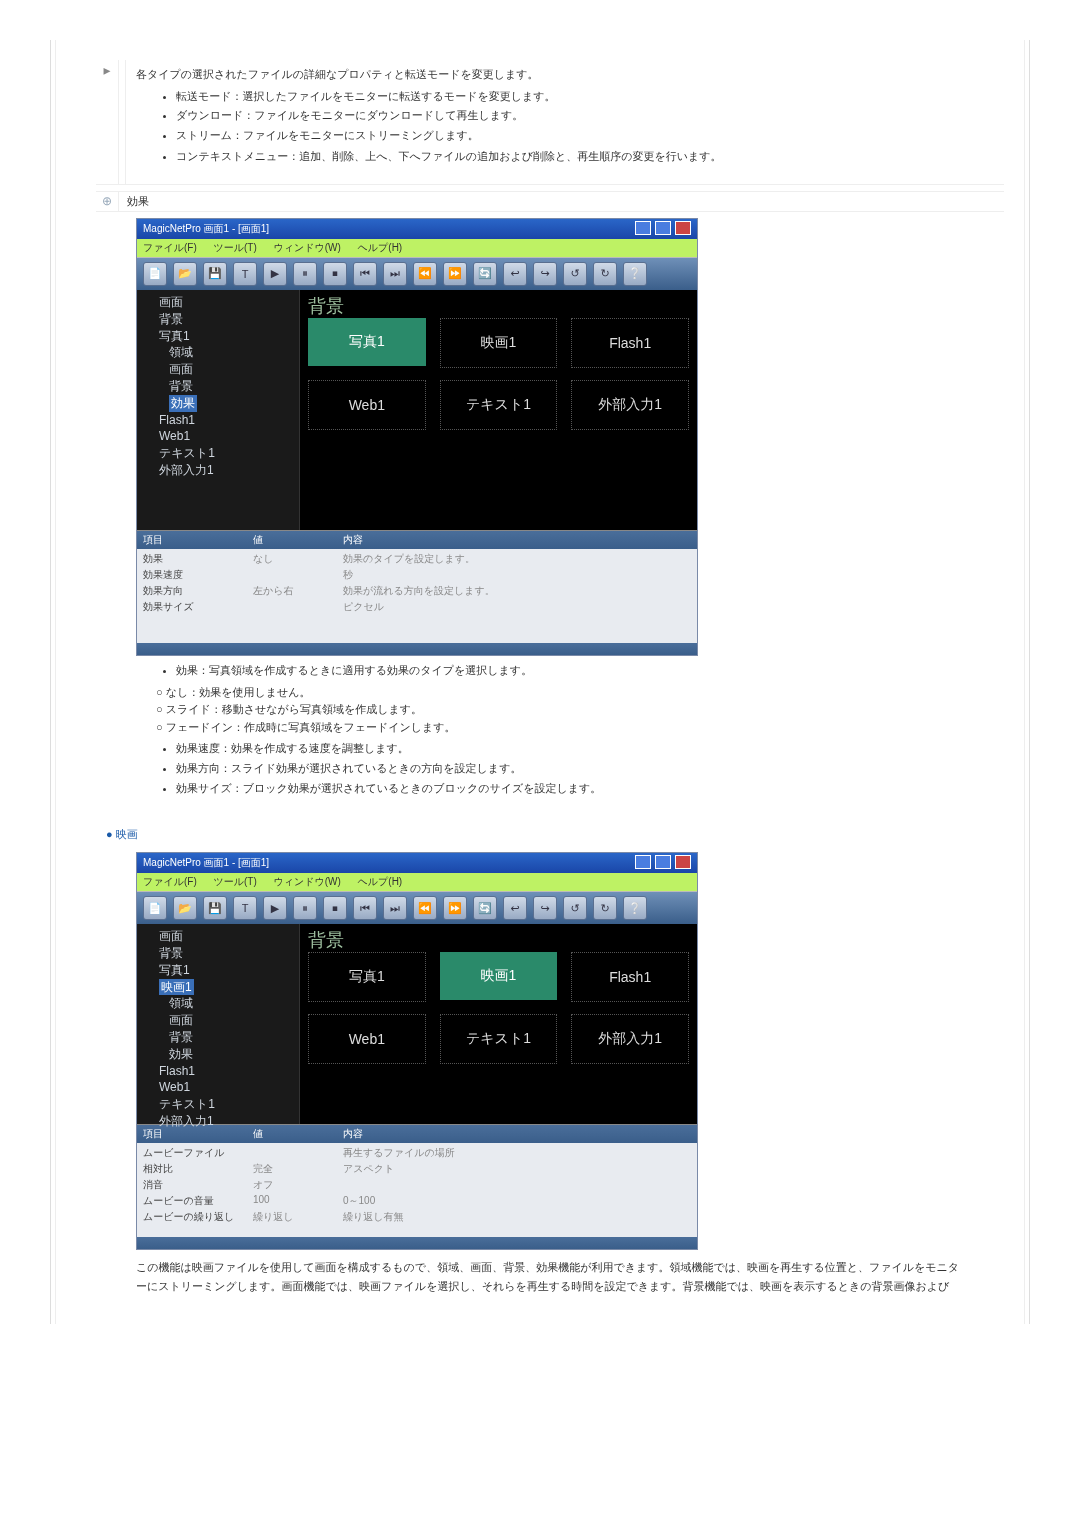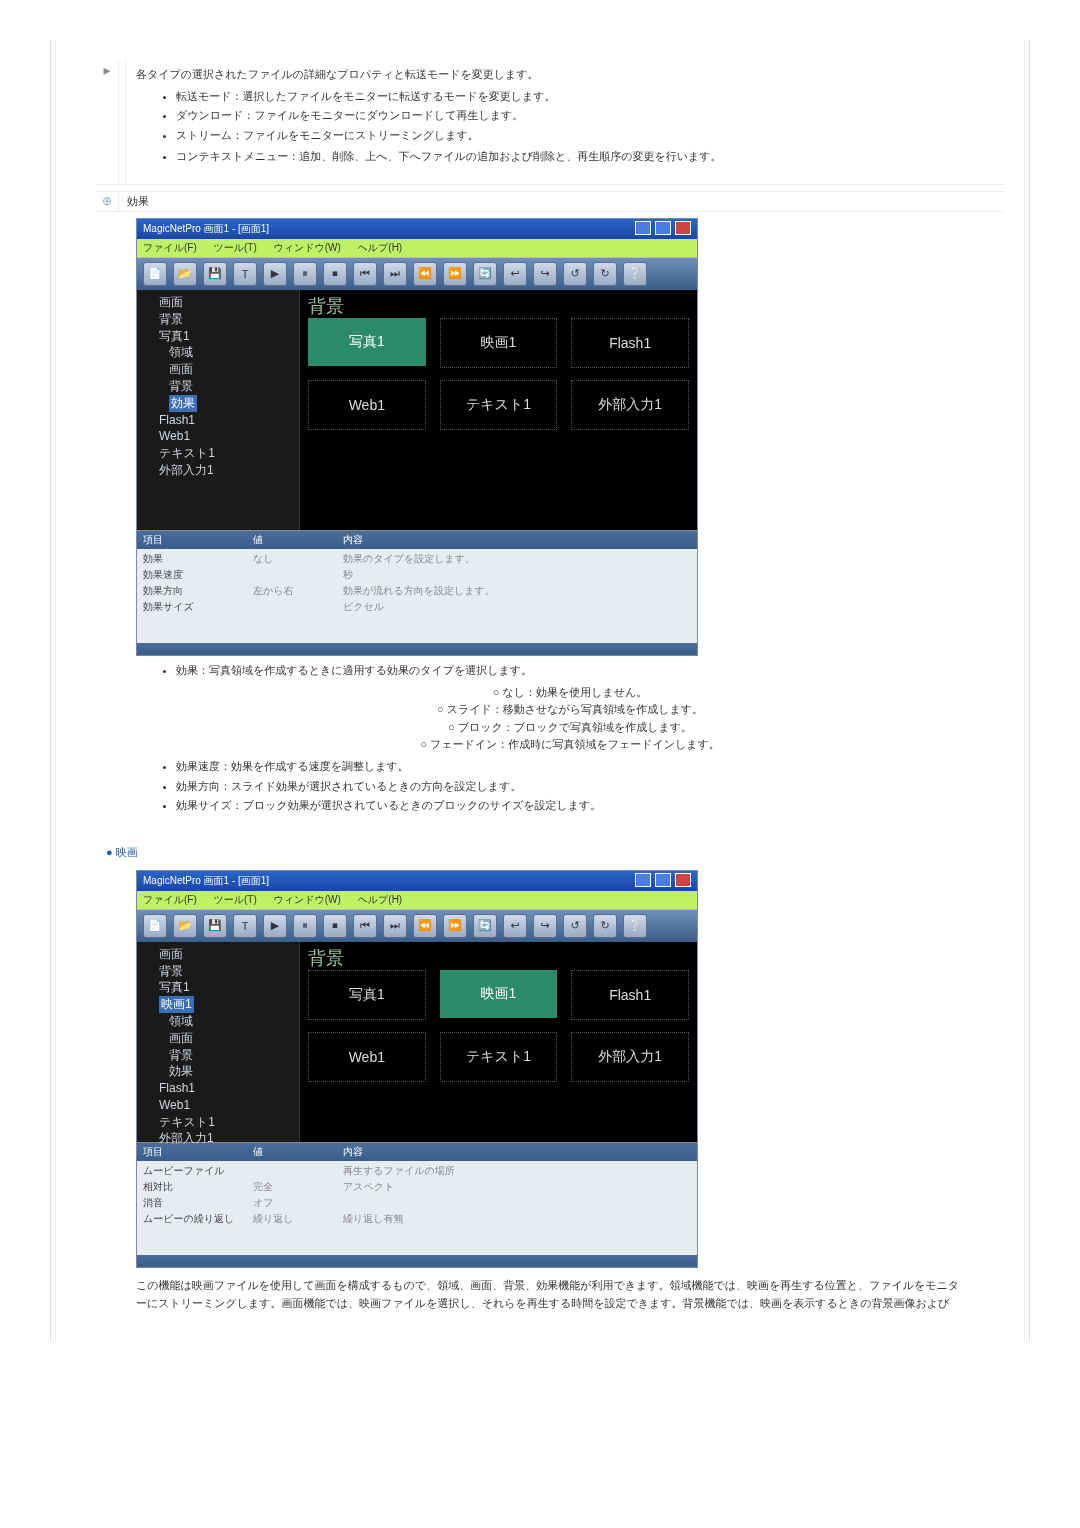--- a/index.html
+++ b/index.html
@@ -48,21 +48,20 @@
   ul.bullets {
     list-style: disc;
     margin: 4px 0 4px 40px;
     padding: 0;
   }
   ul.bullets li { margin: 2px 0; }
   ul.subbullets {
     list-style: none;
     margin: 2px 0 2px 20px;
     padding: 0;
-    text-align: center;
   }
   ul.subbullets li::before { content: "○ "; }
   .heading-row {
     display: flex;
     border-top: 1px solid #eee;
     border-bottom: 1px solid #eee;
     margin: 4px 0;
   }
   .heading-row .marker {
     width: 22px;
@@ -356,21 +355,20 @@
     </div>
   </div>
 
   <div class="desc-block">
     <ul class="bullets">
       <li>効果：写真領域を作成するときに適用する効果のタイプを選択します。</li>
     </ul>
     <ul class="subbullets">
       <li>なし：効果を使用しません。</li>
       <li>スライド：移動させながら写真領域を作成します。</li>
-      <li>ブロック：ブロックで写真領域を作成します。</li>
       <li>フェードイン：作成時に写真領域をフェードインします。</li>
     </ul>
     <ul class="bullets">
       <li>効果速度：効果を作成する速度を調整します。</li>
       <li>効果方向：スライド効果が選択されているときの方向を設定します。</li>
       <li>効果サイズ：ブロック効果が選択されているときのブロックのサイズを設定します。</li>
     </ul>
   </div>
 
   <h4 class="sub">映画</h4>
@@ -452,20 +450,25 @@
           <span>相対比</span>
           <span>完全</span>
           <span>アスペクト</span>
         </div>
         <div class="prop-row">
           <span>消音</span>
           <span>オフ</span>
           <span></span>
         </div>
         <div class="prop-row">
+          <span>ムービーの音量</span>
+          <span>100</span>
+          <span>0～100</span>
+        </div>
+        <div class="prop-row">
           <span>ムービーの繰り返し</span>
           <span>繰り返し</span>
           <span>繰り返し有無</span>
         </div>
       </div>
       <div class="status"></div>
     </div>
   </div>
 
   <div class="desc-section">この機能は映画ファイルを使用して画面を構成するもので、領域、画面、背景、効果機能が利用できます。領域機能では、映画を再生する位置と、ファイルをモニターにストリーミングします。画面機能では、映画ファイルを選択し、それらを再生する時間を設定できます。背景機能では、映画を表示するときの背景画像および</div>

